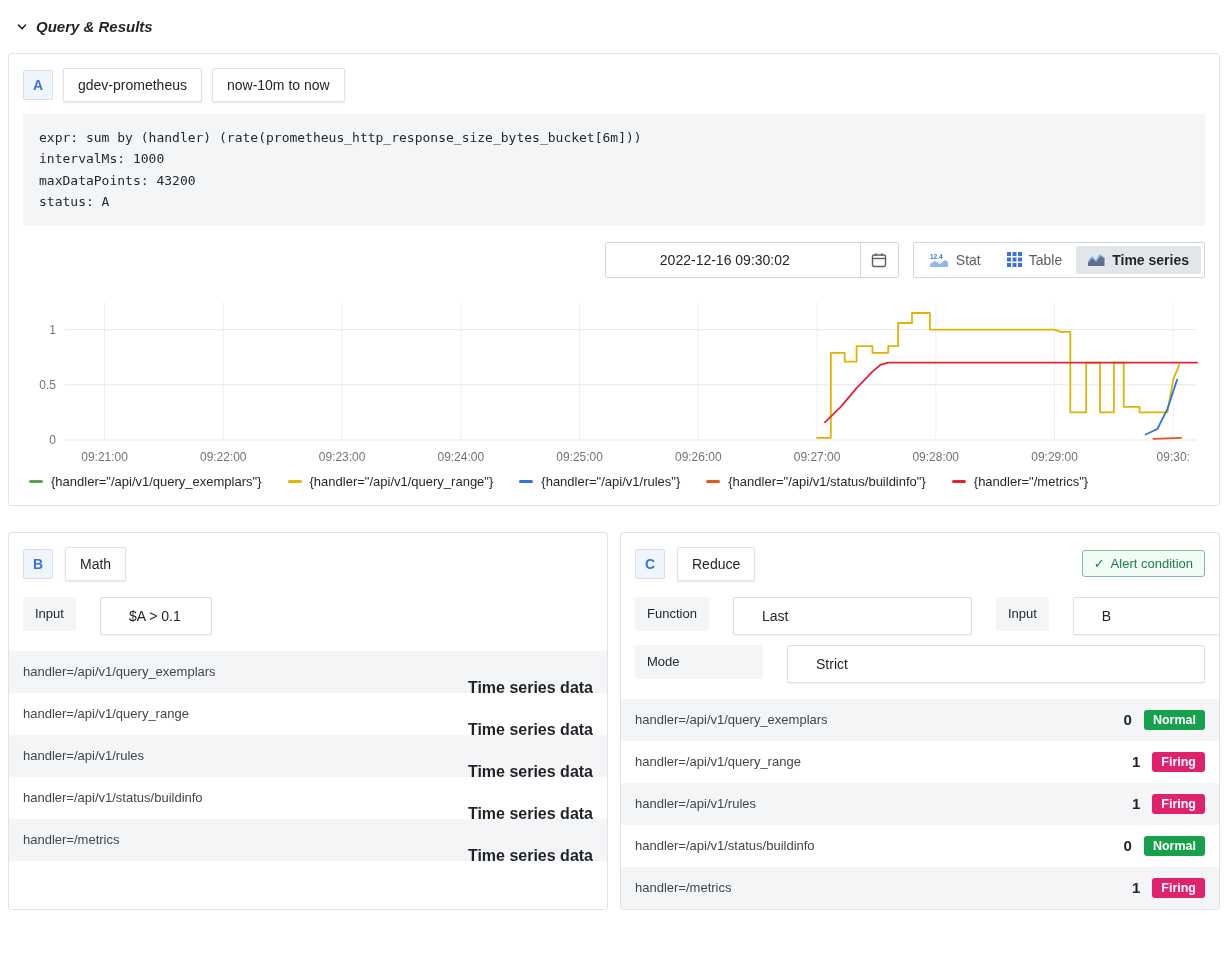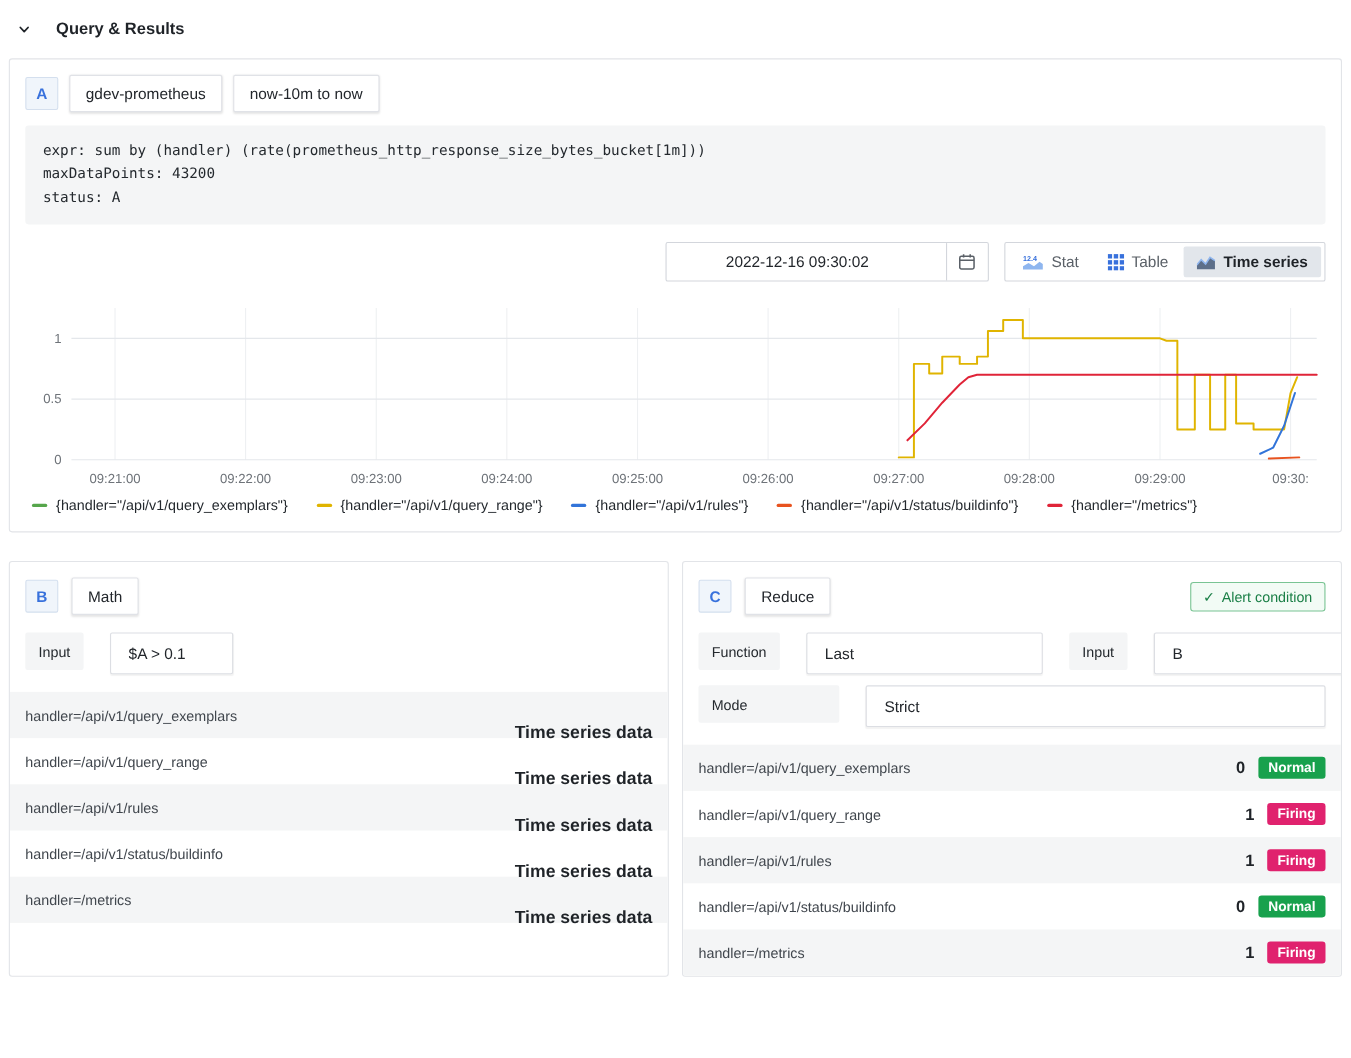--- a/index.html
+++ b/index.html
@@ -5,21 +5,21 @@
   * { margin:0; padding:0; box-sizing:border-box; }
   html,body { background:#fff; }
   body {
     width:1228px; height:962px; overflow:hidden;
     font-family:"Liberation Sans", sans-serif;
     color:#22262b; font-size:14px;
   }
   .page { padding:10px 8px 0 8px; }
 
   
-  .section-header { display:flex; align-items:center; gap:23px; margin:8px 0 18px 8px; cursor:pointer; }
+  .section-header { display:flex; align-items:center; gap:8px; margin:8px 0 18px 8px; cursor:pointer;font-style:italic; }
   .section-title { font-size:15px; font-weight:700; color:#1f2328; }
 
   
   .panel { border:1px solid #e2e4e8; border-radius:3px; background:#fff; }
   .panel-pad { padding:14px; }
 
   .qheader { display:flex; align-items:center; gap:10px; margin-bottom:12px; }
   .ref-badge {
     width:30px; height:30px; display:flex; align-items:center; justify-content:center;
     background:#f0f5fb; border:1px solid #d4dfee; border-radius:2px;
@@ -76,21 +76,21 @@
     border-radius:3px; padding:5px 11px; font-size:13px; cursor:pointer;
   }
   .form-rows { padding:2px 14px 16px 14px; display:flex; flex-direction:column; gap:10px; }
   .form-row { display:flex; align-items:stretch; gap:24px; }
   .form-label {
     background:#f4f5f6; border-radius:2px; display:flex; align-items:center;
     padding:0 12px; height:34px; font-size:13px; color:#24292e;
   }
   .form-label.w { width:128px; }
   .form-input {
-    border:1px solid #dcdee3; border-radius:2px; height:38px; padding:0 16px;
+    border:1px solid #dcdee3; border-radius:2px; height:38px; padding:0 28px;
     font-size:14px; color:#22262b; font-family:"Liberation Sans", sans-serif; background:#fff;
     box-shadow:0 1px 1px rgba(0,0,0,0.05);
   }
   .result-table { width:100%; }
   .result-row { display:flex; align-items:center; justify-content:space-between; padding:0 14px; height:42px; }
   .result-row:nth-child(odd) { background:#f4f5f6; }
   .row-key { font-size:13px; color:#40464d; }
   .row-type { font-size:16px; font-weight:700; color:#1f2328;margin-top:33px; }
   .row-right { display:flex; align-items:center; gap:12px; }
   .row-val { font-size:15px; font-weight:700; color:#1f2328; }
@@ -112,21 +112,22 @@
 
   <div class="panel">
     <div class="panel-pad">
       <div class="qheader">
         <div class="ref-badge">A</div>
         <button class="btn">gdev-prometheus</button>
         <button class="btn">now-10m to now</button>
       </div>
 
       <div class="code">
-        <div>expr: sum by (handler) (rate(prometheus_http_response_size_bytes_bucket[1m]))</div>
+        <div>expr: sum by (handler) (rate(prometheus_http_response_size_bytes_bucket[6m]))</div>
+        <div>intervalMs: 1000</div>
         <div>maxDataPoints: 43200</div>
         <div>status: A</div>
       </div>
 
       <div class="toolbar">
         <div class="dt-picker">
           <input class="dt-input" value="2022-12-16 09:30:02" style="">
           <span class="dt-cal">
             <svg width="16" height="16" viewBox="0 0 16 16" fill="none" stroke="#5a6067" stroke-width="1.4">
               <rect x="1.5" y="3" width="13" height="11.5" rx="1.5"></rect>

